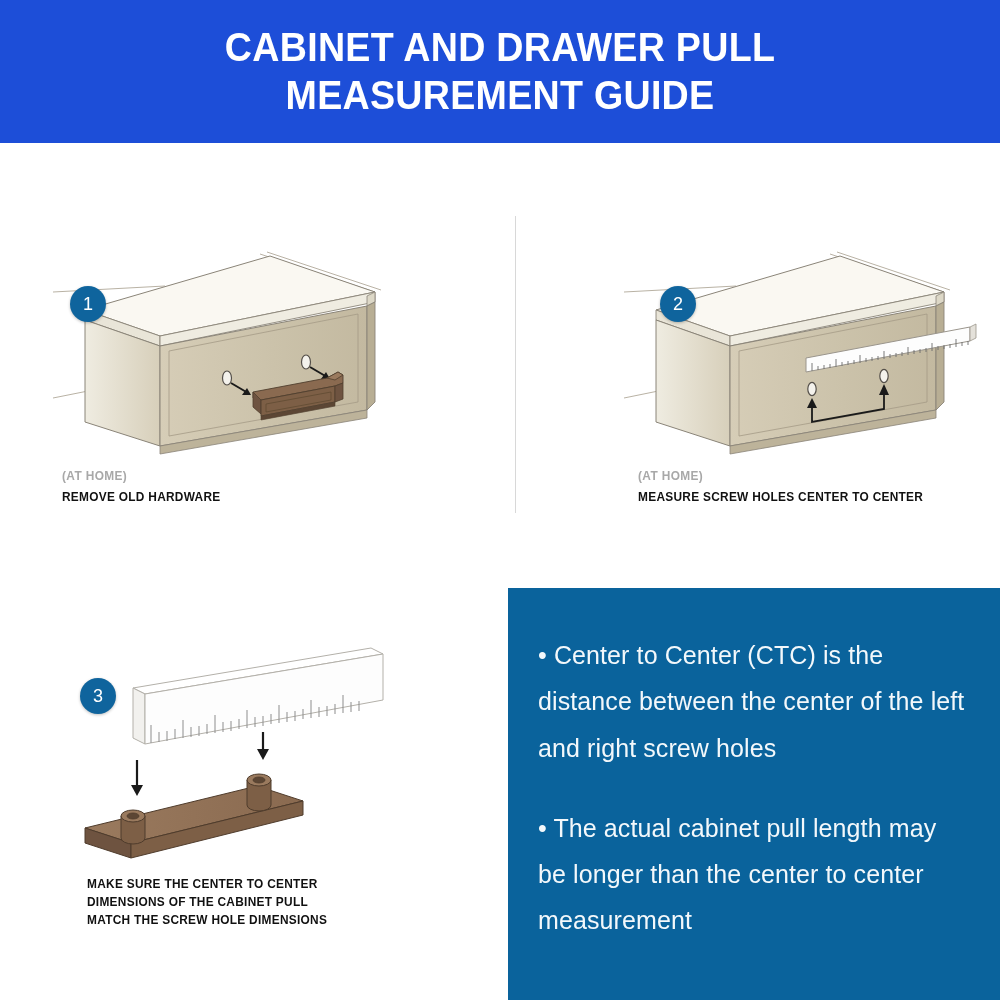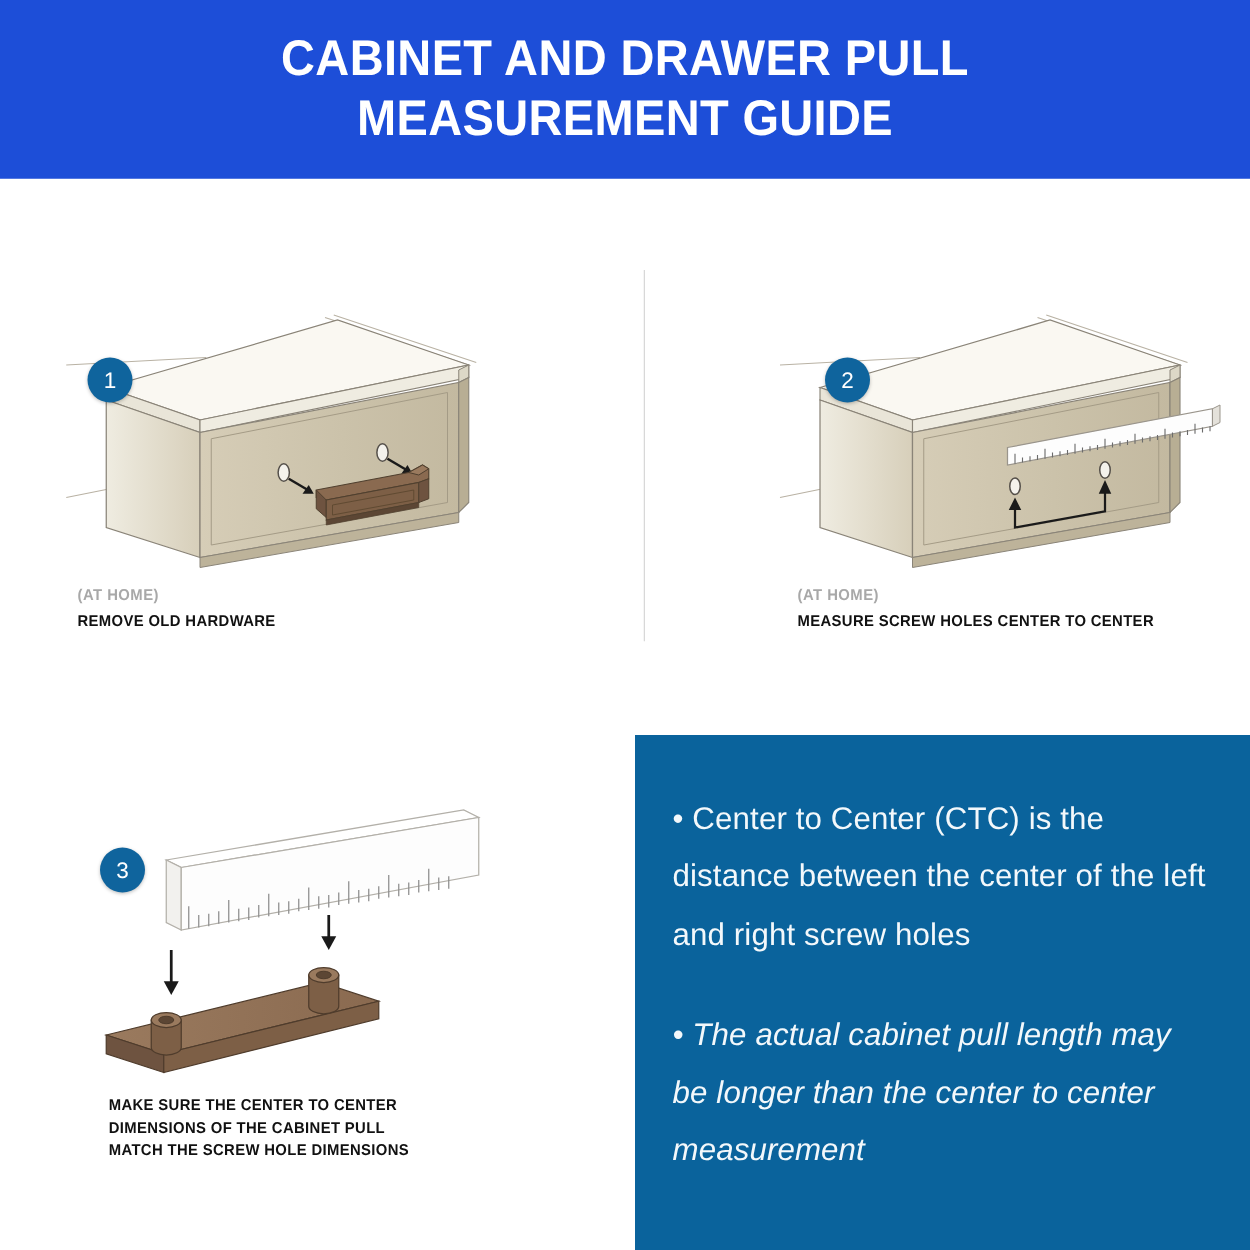--- a/index.html
+++ b/index.html
@@ -102,21 +102,21 @@
     padding: 44px 30px 20px 30px;
   }
   .info-bullet {
     color: #f3f8fb;
     font-size: 25px;
     line-height: 1.85;
     font-weight: normal;
     margin-bottom: 34px;
     letter-spacing: 0.1px;
   }
-  .info-bullet:last-child { margin-bottom: 0; font-style: italic; }
+  .info-bullet:last-child { margin-bottom: 0; }
 </style>
 </head>
 <body>
 
 <div id="page">
 
   <div id="header">
     <div id="header-title">CABINET AND DRAWER PULL MEASUREMENT GUIDE</div>
   </div>
 

